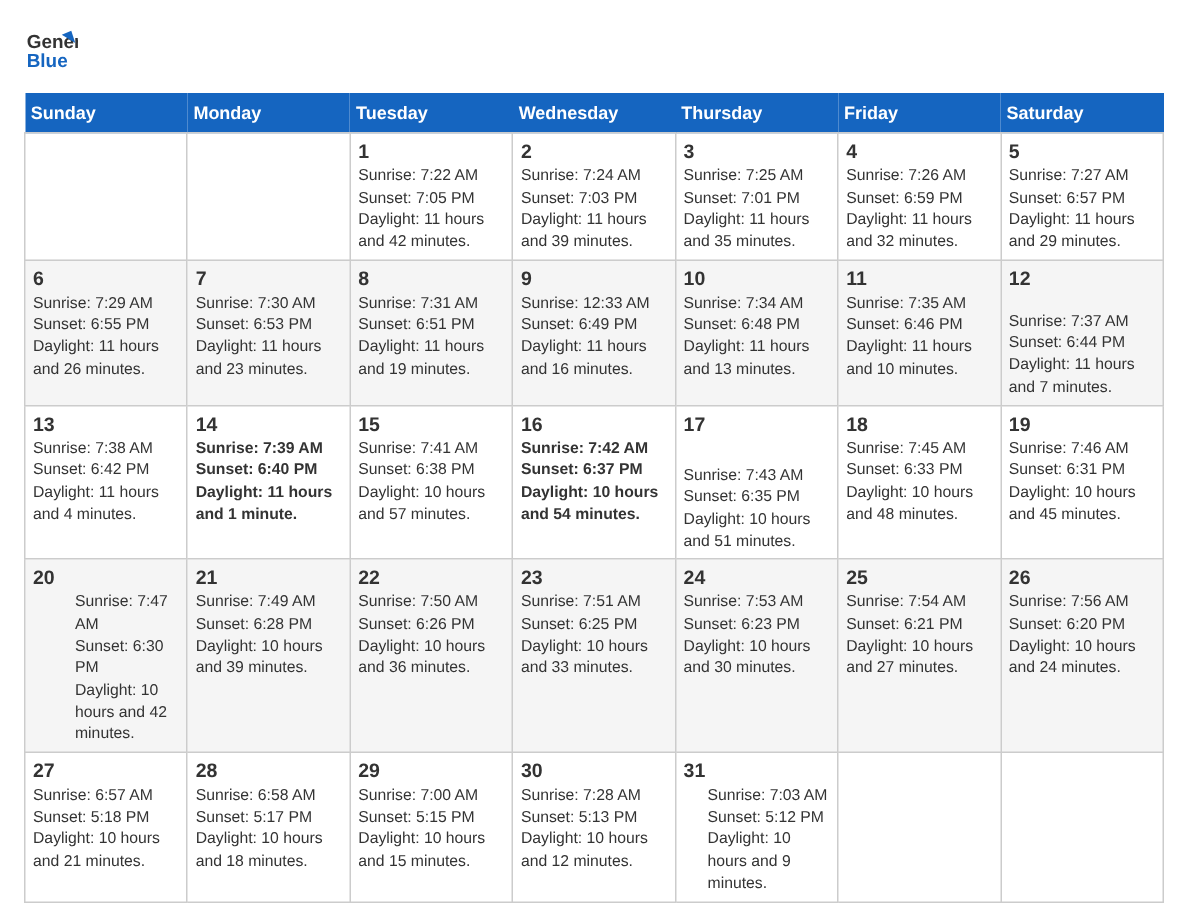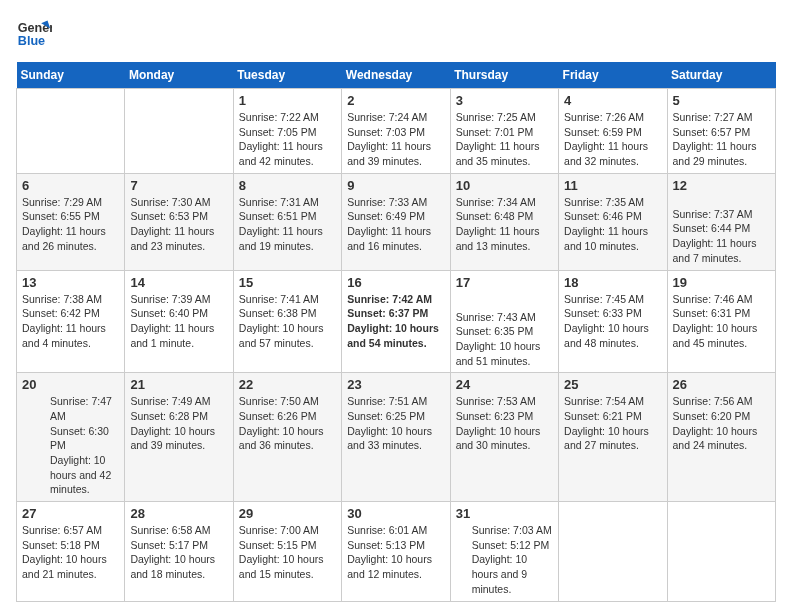--- a/index.html
+++ b/index.html
@@ -154,21 +154,21 @@
 Daylight: 11 hours and 23 minutes.</div>
         </td>
         <td>
           <span class="day-num">8</span>
           <div class="day-info" style="white-space: pre-line;">Sunrise: 7:31 AM
 Sunset: 6:51 PM
 Daylight: 11 hours and 19 minutes.</div>
         </td>
         <td>
           <span class="day-num">9</span>
-          <div class="day-info" style="white-space: pre-line;">Sunrise: 7:33 AM
+          <div class="day-info" style="white-space: pre-line;">Sunrise: 12:33 AM
 Sunset: 6:49 PM
 Daylight: 11 hours and 16 minutes.</div>
         </td>
         <td>
           <span class="day-num">10</span>
           <div class="day-info" style="white-space: pre-line;">Sunrise: 7:34 AM
 Sunset: 6:48 PM
 Daylight: 11 hours and 13 minutes.</div>
         </td>
         <td>
@@ -186,21 +186,21 @@
       </tr>
       <tr>
         <td>
           <span class="day-num">13</span>
           <div class="day-info" style="white-space: pre-line;">Sunrise: 7:38 AM
 Sunset: 6:42 PM
 Daylight: 11 hours and 4 minutes.</div>
         </td>
         <td>
           <span class="day-num">14</span>
-          <div class="day-info" style="white-space: pre-line;">Sunrise: 7:39 AM
+          <div class="day-info" style="white-space: pre-line; font-weight: bold;">Sunrise: 7:39 AM
 Sunset: 6:40 PM
 Daylight: 11 hours and 1 minute.</div>
         </td>
         <td>
           <span class="day-num">15</span>
           <div class="day-info" style="white-space: pre-line;">Sunrise: 7:41 AM
 Sunset: 6:38 PM
 Daylight: 10 hours and 57 minutes.</div>
         </td>
         <td>
@@ -286,21 +286,21 @@
 Daylight: 10 hours and 18 minutes.</div>
         </td>
         <td>
           <span class="day-num">29</span>
           <div class="day-info" style="white-space: pre-line;">Sunrise: 7:00 AM
 Sunset: 5:15 PM
 Daylight: 10 hours and 15 minutes.</div>
         </td>
         <td>
           <span class="day-num">30</span>
-          <div class="day-info" style="white-space: pre-line;">Sunrise: 6:01 AM
+          <div class="day-info" style="white-space: pre-line;">Sunrise: 7:28 AM
 Sunset: 5:13 PM
 Daylight: 10 hours and 12 minutes.</div>
         </td>
         <td>
           <span class="day-num">31</span>
           <div class="day-info" style="white-space: pre-line; margin-left: 16px;">Sunrise: 7:03 AM
 Sunset: 5:12 PM
 Daylight: 10 hours and 9 minutes.</div>
         </td>
         <td class="empty"></td>

